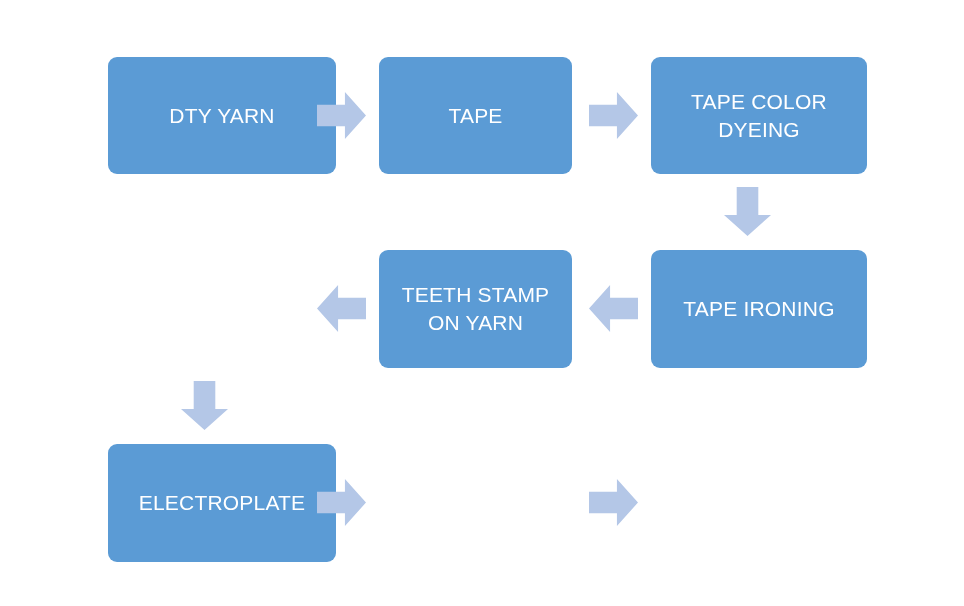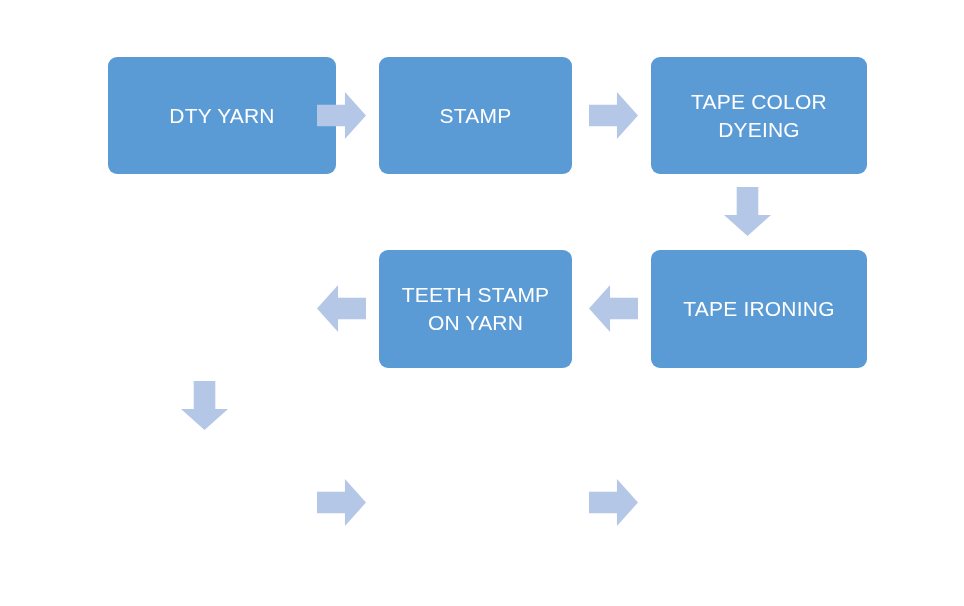--- a/index.html
+++ b/index.html
@@ -79,41 +79,42 @@
 </style>
 </head>
 <body>
 
 <div id="canvas">
 
   <div class="node row1 col1">DTY YARN</div>
 
   <div class="arrow arrow-right a-r1-1"></div>
 
-  <div class="node row1 col2">STAMP</div>
+  <div class="node row1 col2">TAPE</div>
 
   <div class="arrow arrow-right a-r1-2"></div>
 
   <div class="node row1 col3">TAPE COLOR
 DYEING</div>
 
   <div class="arrow arrow-down a-down-right"></div>
 
 
   <div class="arrow arrow-left a-r2-1"></div>
 
   <div class="node row2 col2">TEETH STAMP
 ON YARN</div>
 
   <div class="arrow arrow-left a-r2-2"></div>
 
   <div class="node row2 col3">TAPE IRONING</div>
 
   <div class="arrow arrow-down a-down-left"></div>
 
+  <div class="node row3 col1">ELECTROPLATE</div>
 
   <div class="arrow arrow-right a-r3-1"></div>
 
 
   <div class="arrow arrow-right a-r3-2"></div>
 
 
 </div>
 
 </body></html>

